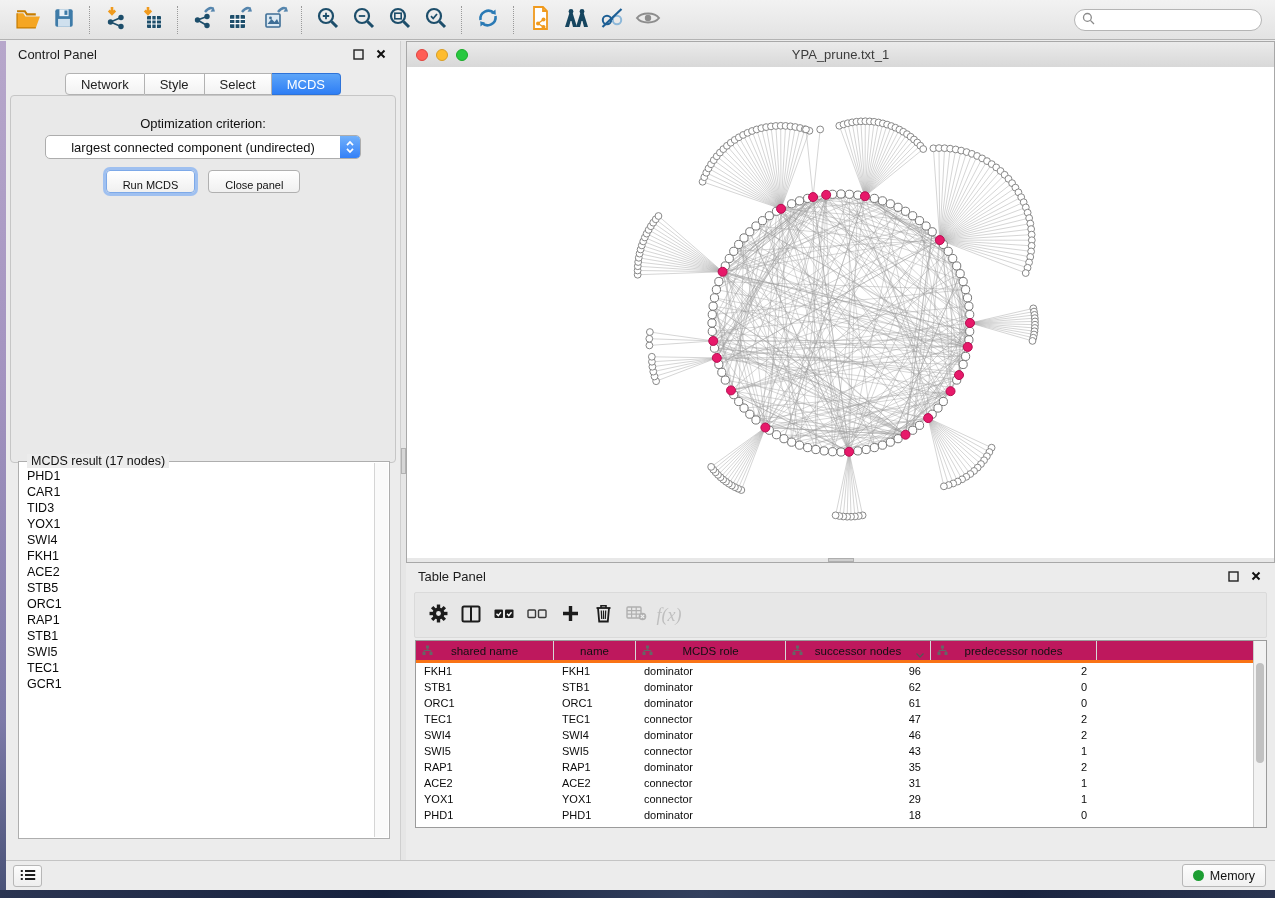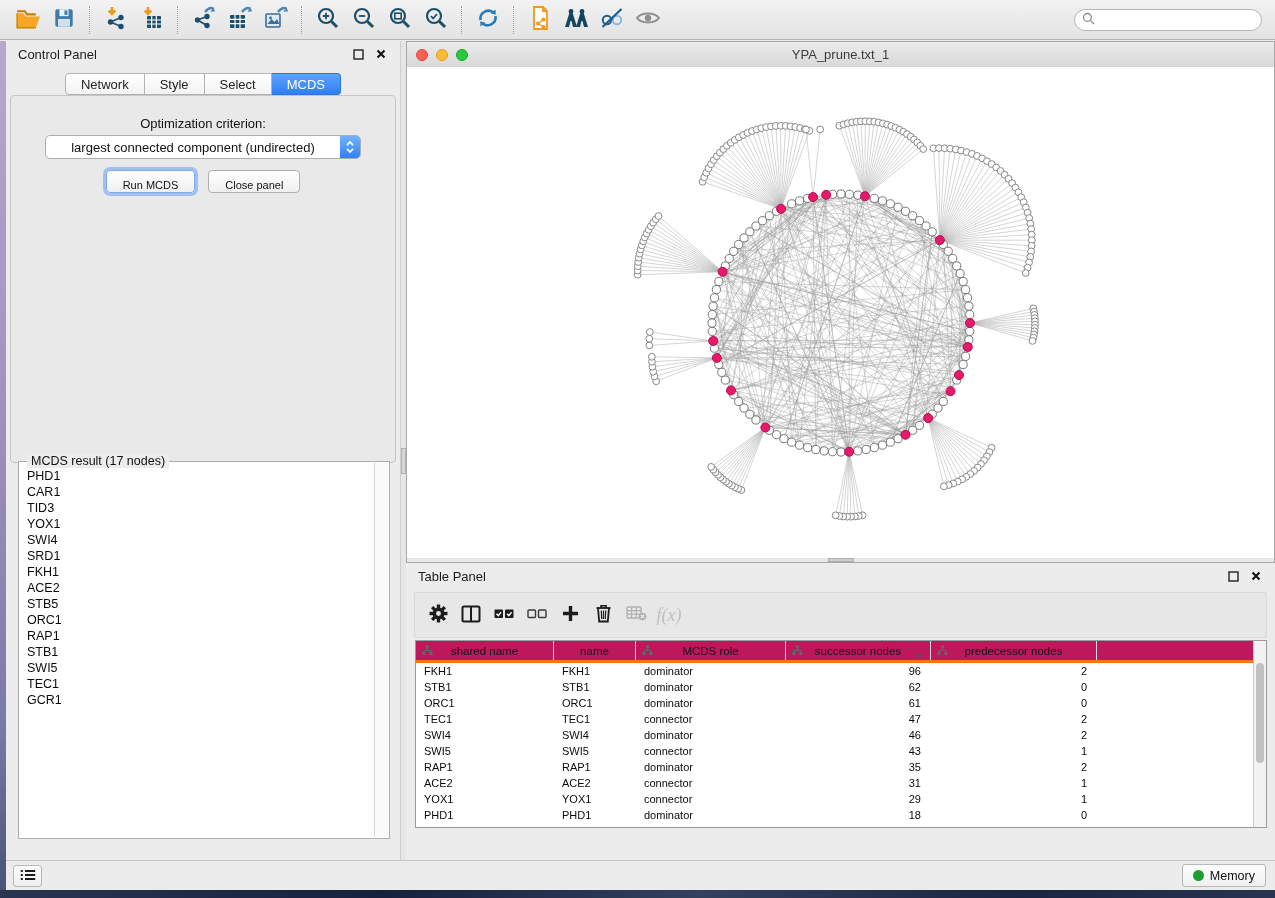--- a/index.html
+++ b/index.html
@@ -278,21 +278,20 @@
       </div>
     </div>
     <div class="result-group">
       <span class="result-legend">MCDS result (17 nodes)</span>
       <div class="result-list" id="result-list">
           <div class="result-item">PHD1</div>
           <div class="result-item">CAR1</div>
           <div class="result-item">TID3</div>
           <div class="result-item">YOX1</div>
           <div class="result-item">SWI4</div>
-          <div class="result-item">SRD1</div>
           <div class="result-item">FKH1</div>
           <div class="result-item">ACE2</div>
           <div class="result-item">STB5</div>
           <div class="result-item">ORC1</div>
           <div class="result-item">RAP1</div>
           <div class="result-item">STB1</div>
           <div class="result-item">SWI5</div>
           <div class="result-item">TEC1</div>
           <div class="result-item">GCR1</div>
         </div>

